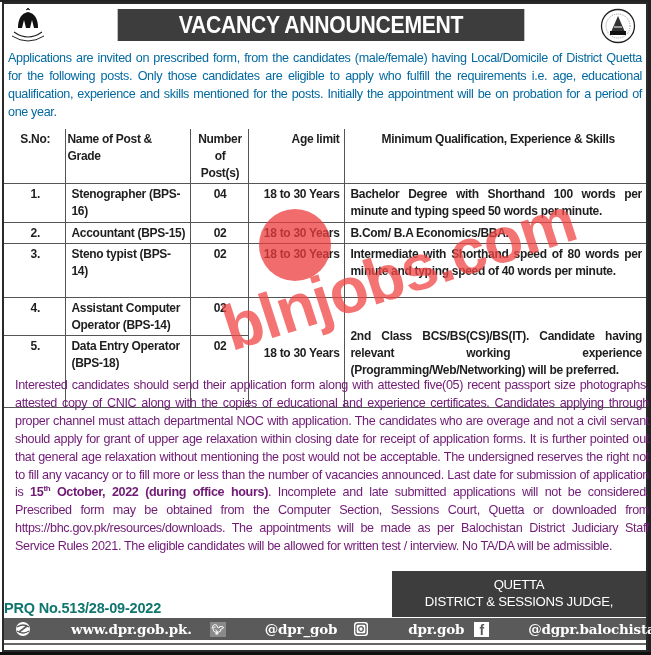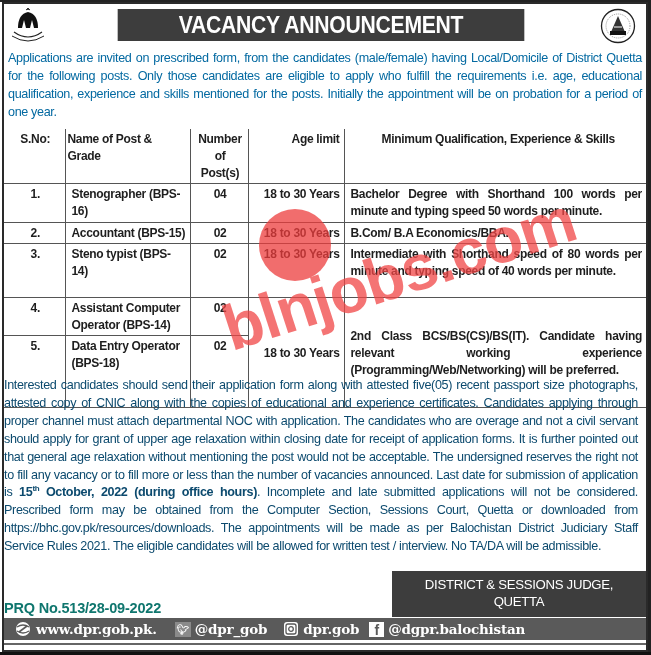--- a/index.html
+++ b/index.html
@@ -48,43 +48,43 @@
     .c-sno { width: 61px; text-align: center; font-weight: bold; }
     .c-post { width: 107px; font-weight: bold; }
     .c-num { width: 58px; text-align: center; font-weight: bold; }
     .c-age { width: 78px; text-align: right; font-weight: bold; }
     .c-qual { text-align: justify; font-weight: bold; }
     .hdr-cell { font-weight: bold !important; }
     .age-mid { vertical-align: middle !important; }
     .qual-mid { vertical-align: middle !important; text-align-last: left; margin-left: 12px; }
 
     .body-text {
-      position: absolute; left: 4px; top: 377px; width: 634px;
+      position: absolute; left: 15px; top: 377px; width: 634px;
       font-size: 12.6px; line-height: 17.9px; text-align: justify;
-      letter-spacing: -0.35px; color: #0c4a6e;
+      letter-spacing: -0.35px; color: #701a75;
     }
     .body-text b { font-weight: bold; }
     .body-text sup { font-size: 8px; line-height: 0; }
 
     .signature {
       position: absolute; left: 392px; top: 571px; width: 254px; height: 46px;
       background: #3d3d3d; color: #fff; text-align: center;
       font-size: 13.2px; line-height: 17px; padding-top: 5px; letter-spacing: -0.3px;
     }
     .prq {
       position: absolute; left: 4px; top: 600px; font-weight: bold; font-size: 14.5px;
       letter-spacing: -0.2px; color: #0f766e;
     }
     .footer-strip {
       position: absolute; left: 4px; top: 618px; width: 642px; height: 22px;
       background: #5a5a5a; color: #fff; display: flex; align-items: center;
       font-family: "DejaVu Serif", serif; font-weight: bold; font-size: 13.5px;
       letter-spacing: -0.2px; padding-left: 10px; white-space: nowrap;
     }
-    .footer-strip .item { display: flex; align-items: center; margin-right: 10px; }
+    .footer-strip .item { display: flex; align-items: center; margin-right: 10px; gap: 35px; }
     .footer-strip .ico { display: inline-block; margin-right: 4px; }
     .footer-line { position: absolute; left: 4px; top: 643px; width: 642px; height: 2px; background: #666; }
 
     
     .wm-circle {
       position: absolute; left: 259px; top: 209px; width: 72px; height: 72px;
       border-radius: 50%; background: rgba(236, 60, 60, 0.75); pointer-events: none;
     }
     .wm-text {
       position: absolute; left: 215px; top: 300px; font-family: "Liberation Sans", sans-serif;
@@ -169,22 +169,22 @@
   </tr>
 </tbody>
   </table>
 
 <div class="wm-circle"></div>
 <div class="wm-text">blnjobs.com</div>
 
 <p class="body-text"><span>Interested candidates should send their application form along with attested five(05) recent passport size photographs, attested copy of CNIC along with the copies of educational and experience certificates. Candidates applying through proper channel must attach departmental NOC with application. The candidates who are overage and not a civil servant should apply for grant of upper age relaxation within closing date for receipt of application forms. It is further pointed out that general age relaxation without mentioning the post would not be acceptable. The undersigned reserves the right not to fill any vacancy or to fill more or less than the number of vacancies announced. Last date for submission of application is </span><b><span>15</span><sup>th</sup><span> October, 2022 (during office hours)</span></b><span>. Incomplete and late submitted applications will not be considered. Prescribed form may be obtained from the Computer Section, Sessions Court, Quetta or downloaded from https://bhc.gov.pk/resources/downloads. The appointments will be made as per Balochistan District Judiciary Staff Service Rules 2021. The eligible candidates will be allowed for written test / interview. No TA/DA will be admissible.</span></p>
 
 <div class="signature">
+  <div>QUETTA</div>
   <div>DISTRICT &amp; SESSIONS JUDGE,</div>
-  <div>QUETTA</div>
 </div>
 
 <div class="prq">PRQ No.513/28-09-2022</div>
 
 <div class="footer-strip">
   <span class="item">
     <svg class="ico" width="18" height="16" viewBox="0 0 18 16">
       <circle cx="9" cy="8" r="7" fill="#fff"></circle>
       <path d="M3 6 Q9 2 15 6 M3 10 Q9 14 15 10" stroke="#5a5a5a" stroke-width="1.4" fill="none"></path>
       <path d="M5 11 L13 5" stroke="#5a5a5a" stroke-width="1.6"></path>

